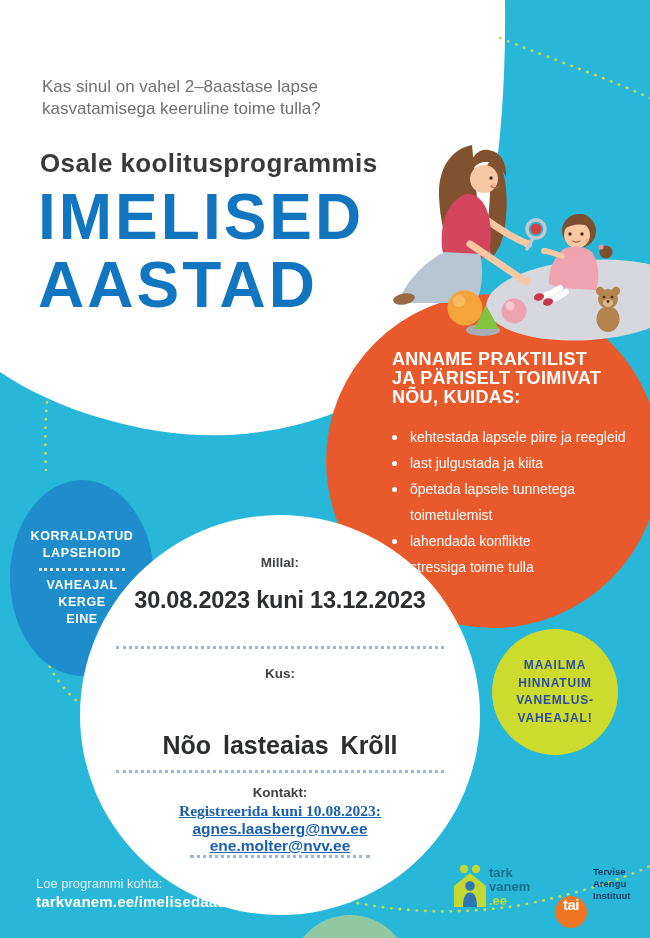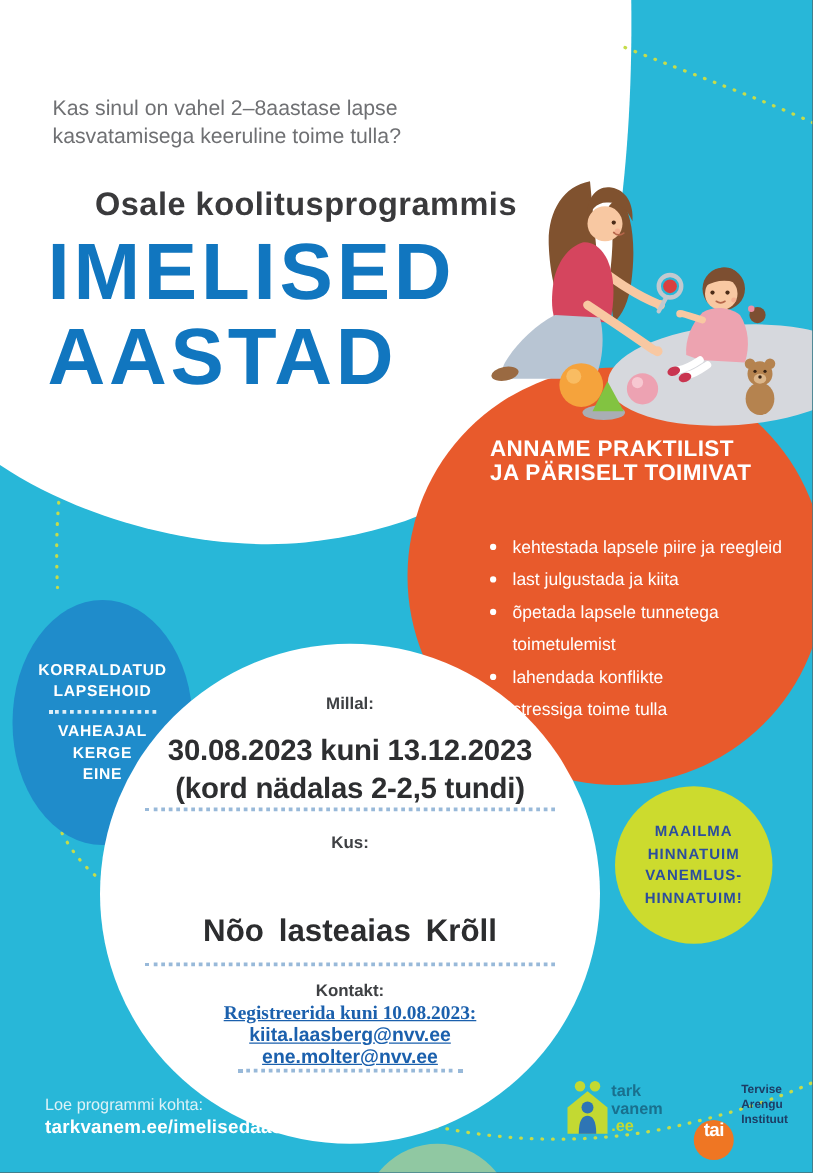--- a/index.html
+++ b/index.html
@@ -8,21 +8,21 @@
     background:#28b7d8;overflow:hidden;
     font-family:"Liberation Sans",sans-serif;
     -webkit-font-smoothing:antialiased;
   }
   .abs{position:absolute;}
   svg{display:block;}
 
   
   .greeting{left:42px;top:46px;font-size:19px;font-weight:700;color:#3e3e40;letter-spacing:.2px;}
   .question{left:42px;top:76px;font-size:17px;font-weight:400;color:#6f7073;line-height:22px;}
-  .cta{left:40px;top:148px;font-size:26px;font-weight:800;color:#3a3a3c;letter-spacing:.4px;margin-left:36px;}
+  .cta{left:40px;top:148px;font-size:26px;font-weight:800;color:#3a3a3c;letter-spacing:.4px;}
   .title{left:38px;top:183px;font-size:64px;font-weight:800;color:#1176bf;line-height:68px;letter-spacing:3px;}
 
   
   .orange-circle{left:326px;top:294px;width:334px;height:334px;border-radius:50%;background:#e85a2c;}
   .benefits-heading{left:66px;top:56px;font-size:18px;font-weight:800;color:#fff;line-height:19px;letter-spacing:.3px;}
   .benefits-list{left:62px;top:130px;margin:0;padding:0;list-style:none;}
   .benefits-list li{position:relative;padding-left:22px;margin:0;color:#fff;font-size:14px;line-height:26px;font-weight:400;}
   .benefits-list li::before{content:"";position:absolute;left:4px;top:11px;width:5px;height:5px;border-radius:50%;background:#fff;}
 
   .childcare-circle{left:10px;top:480px;width:144px;height:196px;border-radius:50%;background:#1f8ccb;
@@ -77,20 +77,21 @@
       <path d="M47,402 C45,425 45,448 46,470"></path>
       <path d="M34,618 C44,680 80,715 130,728"></path>
       <path d="M300,888 C380,915 470,918 545,900 C580,892 620,880 650,866"></path>
     </g>
   </svg>
 
   <div class="abs orange-circle">
     <div class="abs benefits-heading">
       <div>ANNAME PRAKTILIST</div>
       <div>JA PÄRISELT TOIMIVAT</div>
+      <div>NÕU, KUIDAS:</div>
     </div>
     <ul class="abs benefits-list">
       <li>kehtestada lapsele piire ja reegleid</li>
       <li>last julgustada ja kiita</li>
       <li>õpetada lapsele tunnetega toimetulemist</li>
       <li>lahendada konflikte</li>
       <li>stressiga toime tulla</li>
     </ul>
   </div>
 
@@ -175,38 +176,37 @@
     <div class="childcare-divider"></div>
     <div class="line">VAHEAJAL</div>
     <div class="line">KERGE</div>
     <div class="line">EINE</div>
   </div>
 
   <div class="abs white-circle">
     <div class="abs when-label">Millal:</div>
     <div class="abs dates">
       <div>30.08.2023 kuni 13.12.2023</div>
-      <div>(kord nädalas 2-2,5 tundi)</div>
     </div>
     <div class="abs sep sep1"></div>
     <div class="abs where-label">Kus:</div>
     <div class="abs venue">Nõo lasteaias Krõll</div>
     <div class="abs sep sep2"></div>
     <div class="abs contact-label">Kontakt:</div>
     <a class="abs link register">Registreerida kuni 10.08.2023:</a>
-    <a class="abs link email1">kiita.laasberg@nvv.ee</a>
+    <a class="abs link email1">agnes.laasberg@nvv.ee</a>
     <a class="abs link email2">ene.molter@nvv.ee</a>
     <div class="abs sep sep3"></div>
   </div>
 
   <div class="abs award-circle">
     <div class="line">MAAILMA</div>
     <div class="line">HINNATUIM</div>
     <div class="line">VANEMLUS-</div>
-    <div class="line">HINNATUIM!</div>
+    <div class="line">VAHEAJAL!</div>
   </div>
 
   <div class="abs green-circle"></div>
 
   <div class="abs info-label">Loe programmi kohta:</div>
   <a class="abs website">tarkvanem.ee/imelisedaastad</a>
 
   <svg class="abs" style="left:453px;top:862px" width="34" height="46" viewBox="0 0 34 46">
     <circle cx="11" cy="7" r="4.2" fill="#c3d932"></circle>
     <circle cx="23" cy="7" r="4.2" fill="#c3d932"></circle>

